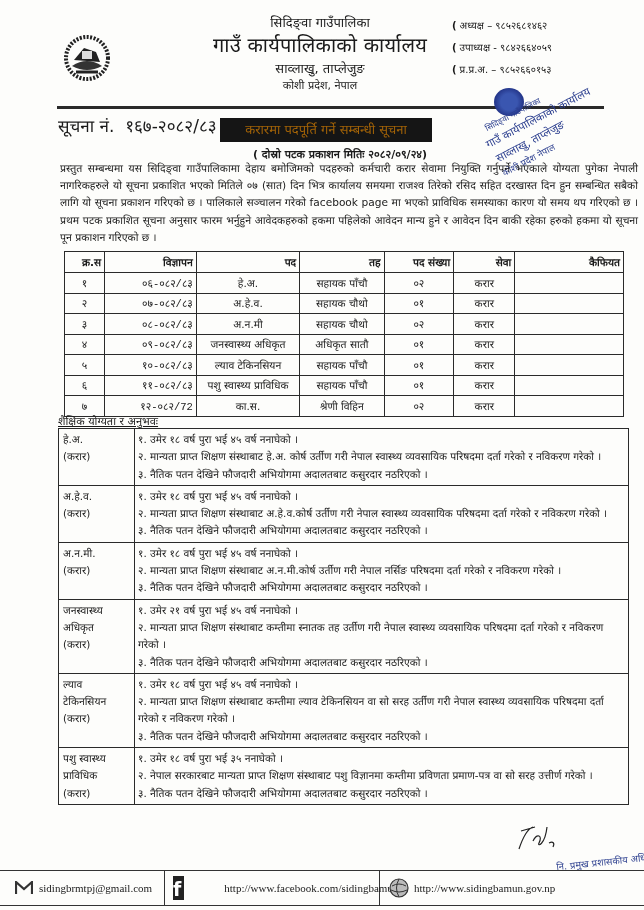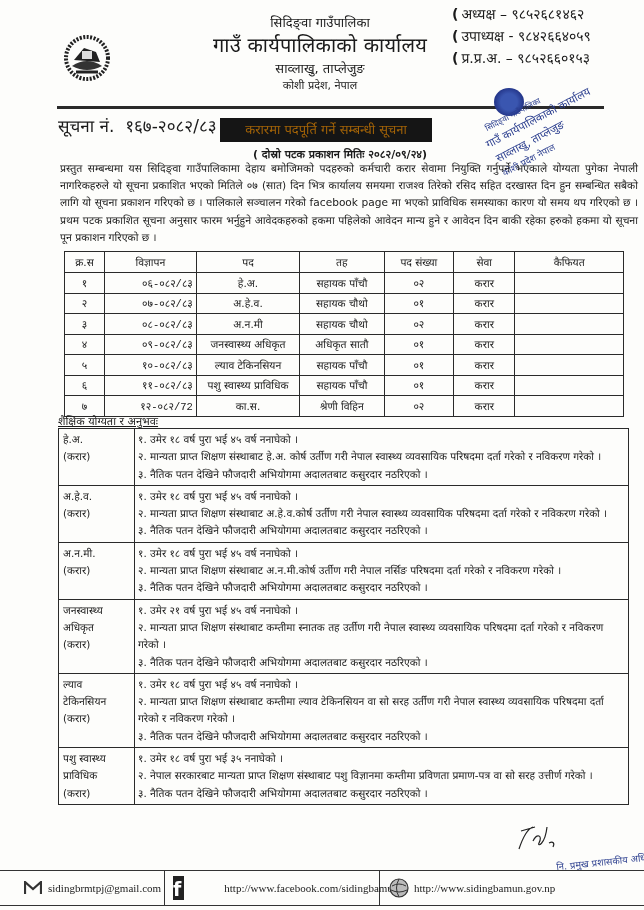--- a/index.html
+++ b/index.html
@@ -7,21 +7,21 @@
   body { font-family: "DejaVu Sans", sans-serif; color: #1a1a1a; position: relative; }
   .page { position: absolute; left: 0; top: 0; width: 644px; height: 910px; }
 
   
   .logo { position: absolute; left: 62px; top: 34px; width: 50px; height: 48px; }
   .hdr-center { position: absolute; left: 190px; top: 14px; width: 260px; text-align: center; }
   .hdr-l1 { font-size: 13px; line-height: 18px; }
   .hdr-l2 { font-size: 20px; line-height: 26px; letter-spacing: 0.2px; }
   .hdr-l3 { font-size: 13px; line-height: 18px; margin-top: 2px; }
   .hdr-l4 { font-size: 11px; line-height: 16px; }
-  .contacts { position: absolute; left: 452px; top: 3px; font-size: 14px; line-height: 22px; }
+  .contacts { position: absolute; left: 452px; top: 15px; font-size: 10px; line-height: 22px; }
   .contacts .row { white-space: nowrap; }
   .contacts .br { font-weight: bold; margin-right: 3px; }
 
   .rule { position: absolute; left: 57px; top: 106px; width: 547px; height: 3px; background: #2a2a2a; }
 
   
   .stamp { position: absolute; left: 484px; top: 88px; width: 150px; height: 100px; color: #2c3f8f; pointer-events: none; }
   .stamp .seal { position: absolute; left: 10px; top: 0; width: 30px; height: 28px; border-radius: 50%; background: radial-gradient(circle, #3a56b0 40%, #24368a 70%); }
   .stamp .t1, .stamp .t2, .stamp .t3, .stamp .t4 { position: absolute; font-size: 9px; white-space: nowrap; transform: rotate(-28deg); transform-origin: left bottom; }
   .stamp .t1 { left: 4px; top: 34px; font-size: 8px; }
@@ -31,40 +31,40 @@
 
   .notice-no { position: absolute; left: 58px; top: 114px; font-size: 17px; }
   .title-box { position: absolute; left: 220px; top: 118px; width: 212px; height: 24px; background: #151515; color: #a16207; font-size: 13px; line-height: 24px; text-align: center; }
   .subtitle { position: absolute; left: 240px; top: 146px; width: 200px; text-align: center; font-size: 11px; font-weight: bold; }
 
   .para { position: absolute; left: 60px; top: 160px; width: 578px; font-size: 10.6px; line-height: 17.2px; text-align: justify; }
 
   
   table.posts { position: absolute; left: 64px; top: 251px; width: 560px; border-collapse: collapse; font-size: 10.5px; }
   table.posts td, table.posts th { border: 1px solid #2a2a2a; height: 20.5px; text-align: center; font-weight: normal; padding: 0 3px; }
-  table.posts th { font-weight: normal; height: 21px; }
+  table.posts th { font-weight: bold; height: 21px; text-align: right; }
   table.posts td.adv { text-align: right; padding-left: 8px; font-family: Liberation Mono, monospace; }
   .c1 { width: 38px; } .c2 { width: 87px; } .c3 { width: 98px; } .c4 { width: 80px; } .c5 { width: 66px; } .c6 { width: 58px; } .c7 { width: 103px; }
 
   .qual-title { position: absolute; left: 58px; top: 413px; font-size: 11px; font-weight: normal; text-decoration: underline; }
 
   table.qual { position: absolute; left: 58px; top: 428px; width: 571px; border-collapse: collapse; font-size: 10.4px; }
   table.qual td { border: 1px solid #2a2a2a; vertical-align: top; line-height: 17.3px; padding: 2px 2px 2px 3px; }
   table.qual td.post { width: 76px; padding-left: 4px; }
   table.qual td.post div { white-space: nowrap; }
   table.qual td.items div { }
 
   
   .sig { position: absolute; left: 515px; top: 823px; width: 50px; height: 28px; }
   .sig-label { position: absolute; left: 556px; top: 855px; font-size: 9.5px; color: #2c3f8f; transform: rotate(-6deg); white-space: nowrap; }
 
   
   .footer { position: absolute; left: 0; top: 870px; width: 644px; height: 36px; border-top: 1.5px solid #333; border-bottom: 1.5px solid #333; display: flex; align-items: center; font-family: "Liberation Serif", serif; font-size: 11px; }
   .f-cell { height: 100%; display: flex; align-items: center; }
-  .f-mail { width: 165px; border-right: 1px solid #333; padding-left: 24px; }
+  .f-mail { width: 165px; border-right: 1px solid #333; padding-left: 15px; }
   .f-fb { width: 215px; border-right: 1px solid #333; padding-left: 8px; }
   .f-web { flex: 1; padding-left: 8px; }
   .mail-icon { width: 18px; height: 14px; margin-right: 6px; }
   .fb-icon { width: 20px; height: 24px; background: #222; color: #fff; font-family: "DejaVu Sans", sans-serif; font-weight: bold; font-size: 19px; line-height: 26px; text-align: right; padding-right: 3px; margin-right: 40px; }
   .globe-icon { width: 22px; height: 22px; margin-right: 4px; }
 </style>
 </head>
 <body>
 
 <div class="page">

